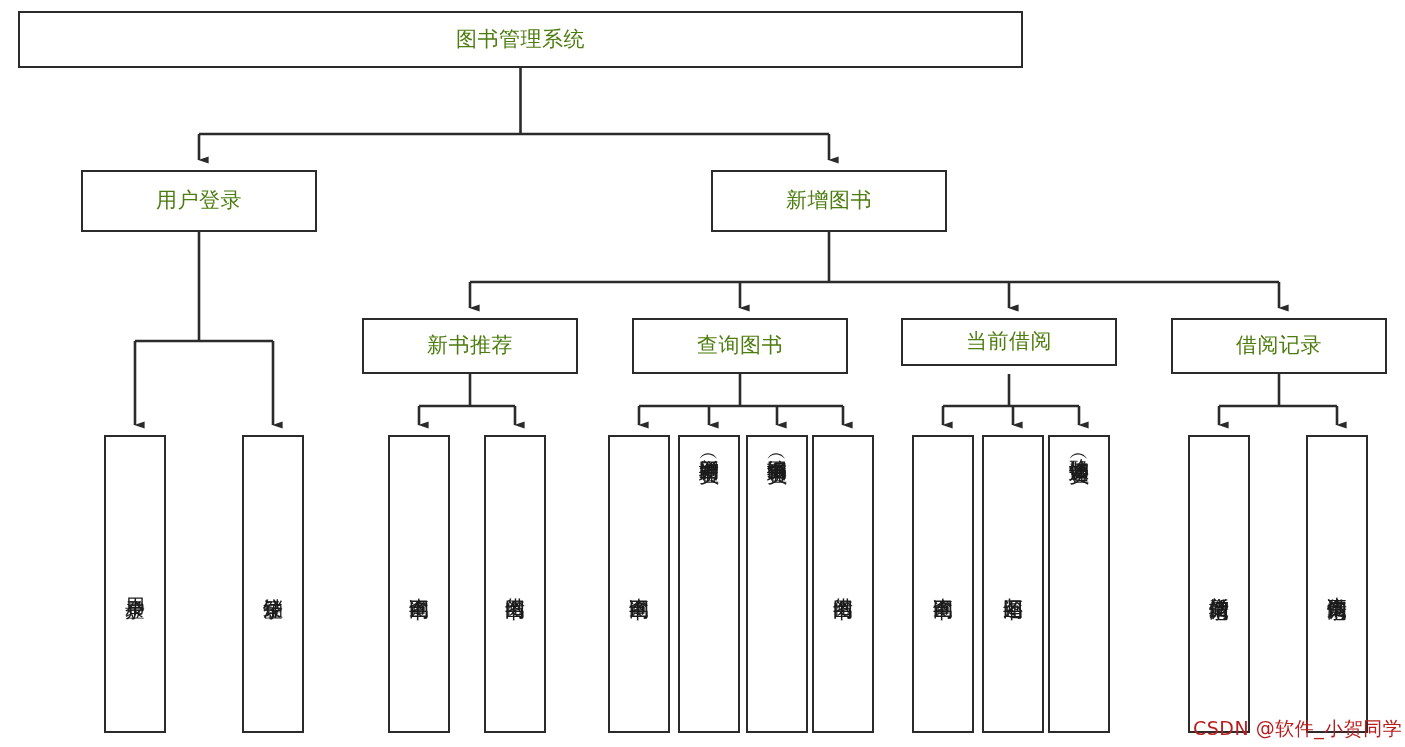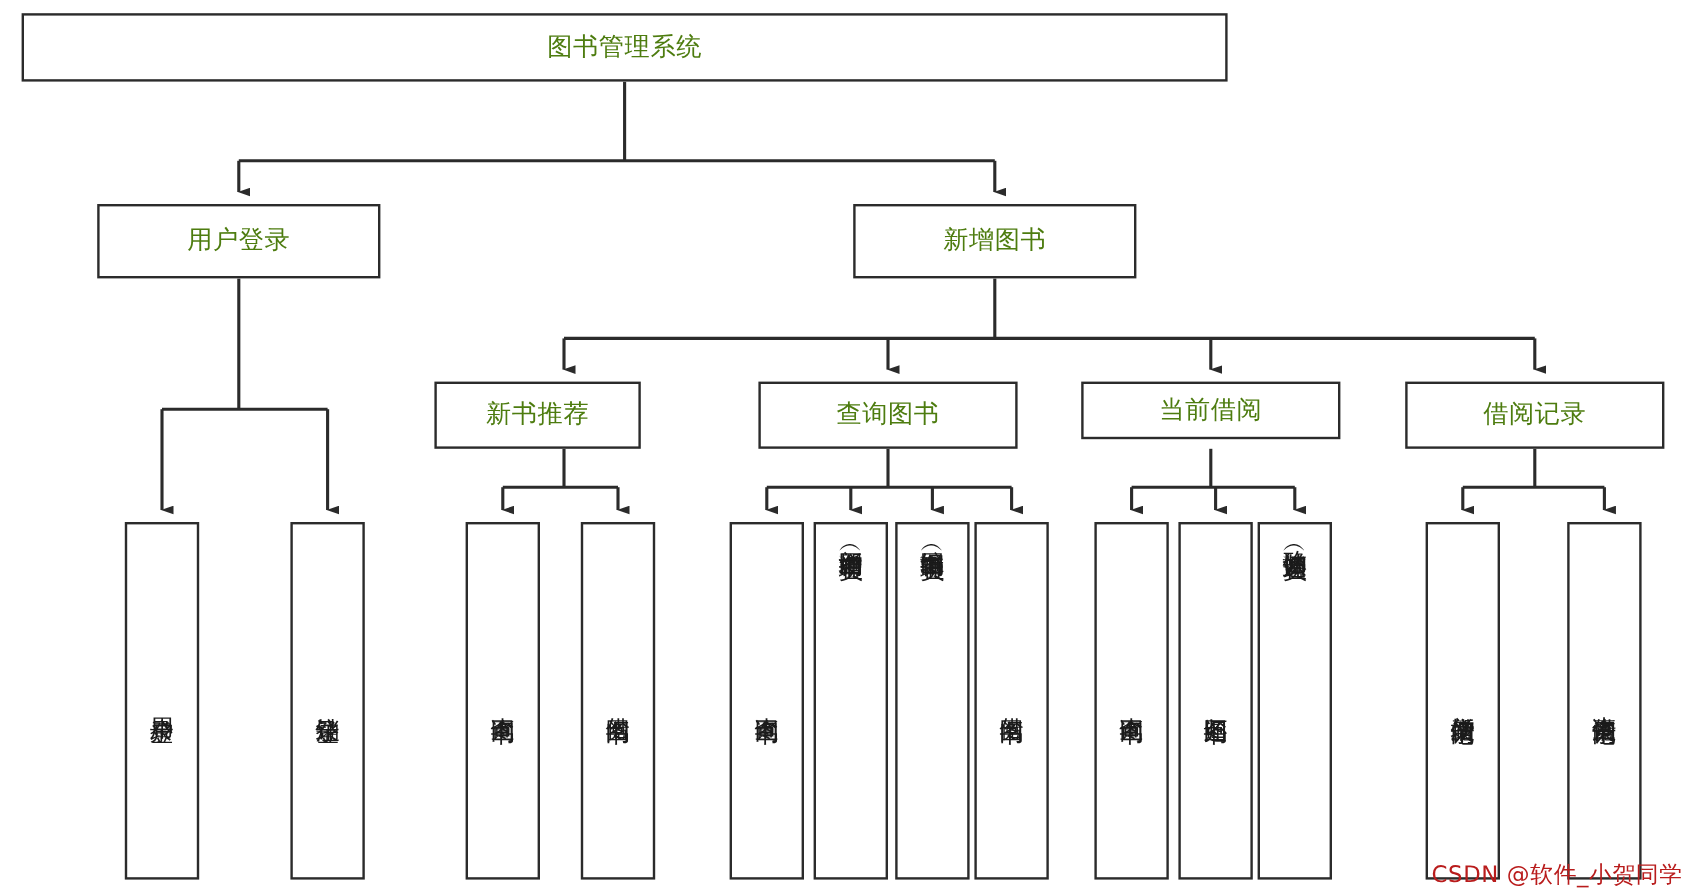--- a/index.html
+++ b/index.html
@@ -137,21 +137,21 @@
     <span class="node-label-h">图书管理系统</span>
   </div>
 
   <div class="node-box" id="node-l2-0" style="left: 81px; top: 170px; width: 236px; height: 62px;">
     <span class="node-label-h">用户登录</span>
   </div>
   <div class="node-box" id="node-l2-1" style="left: 711px; top: 170px; width: 236px; height: 62px;">
     <span class="node-label-h">新增图书</span>
   </div>
 
-  <div class="node-box" id="node-l3-0" style="left: 362px; top: 318px; width: 172px; height: 56px;">
+  <div class="node-box" id="node-l3-0" style="left: 362px; top: 318px; width: 216px; height: 56px;">
     <span class="node-label-h">新书推荐</span>
   </div>
   <div class="node-box" id="node-l3-1" style="left: 632px; top: 318px; width: 216px; height: 56px;">
     <span class="node-label-h">查询图书</span>
   </div>
   <div class="node-box" id="node-l3-2" style="left: 901px; top: 318px; width: 216px; height: 48px;">
     <span class="node-label-h">当前借阅</span>
   </div>
   <div class="node-box" id="node-l3-3" style="left: 1171px; top: 318px; width: 216px; height: 56px;">
     <span class="node-label-h">借阅记录</span>

